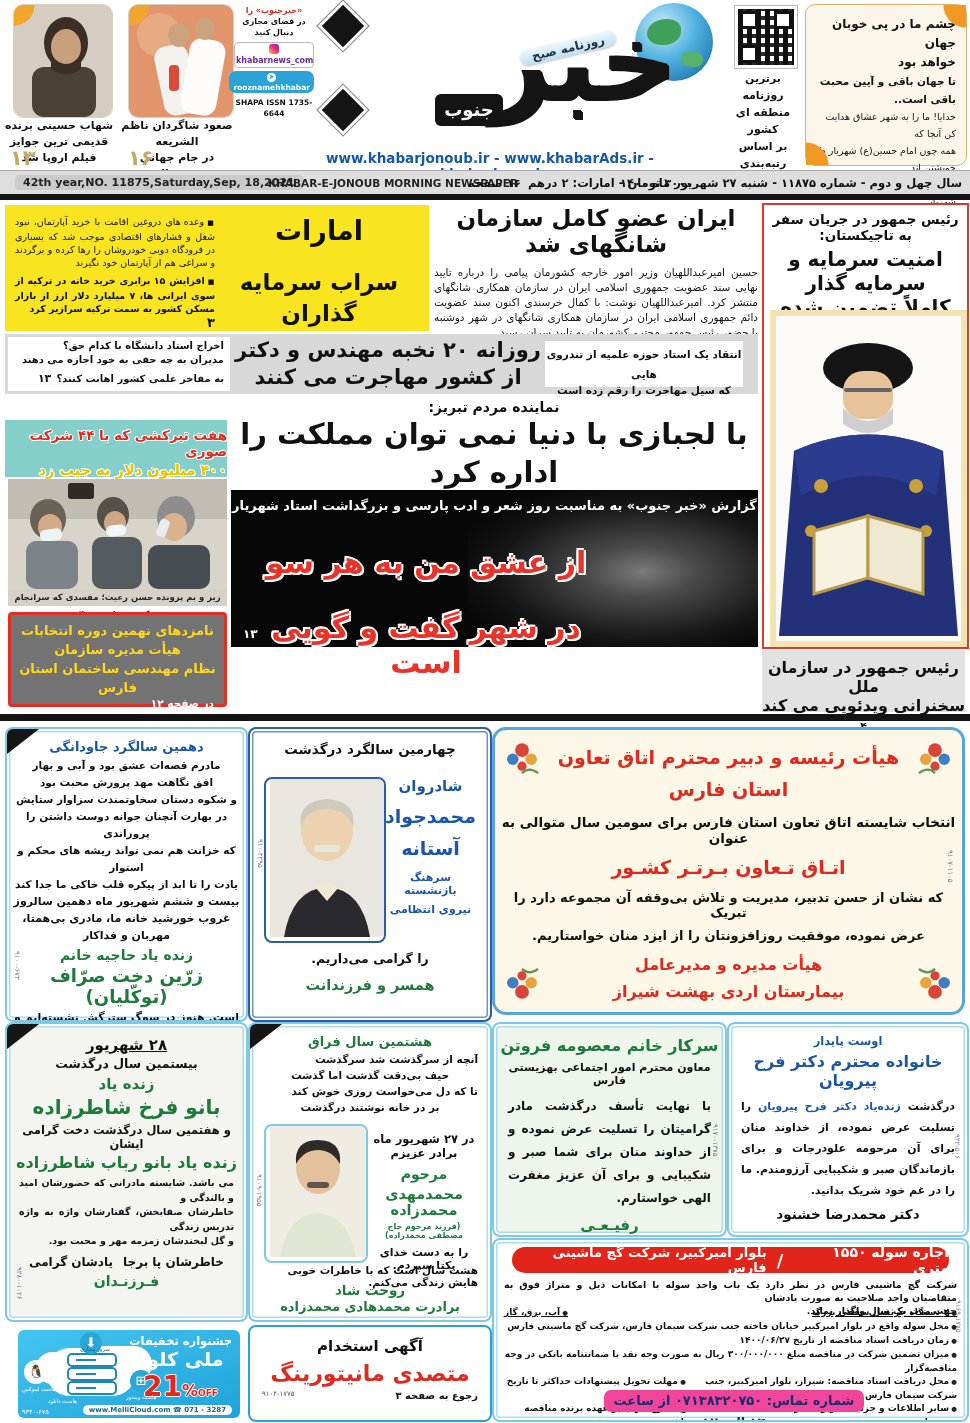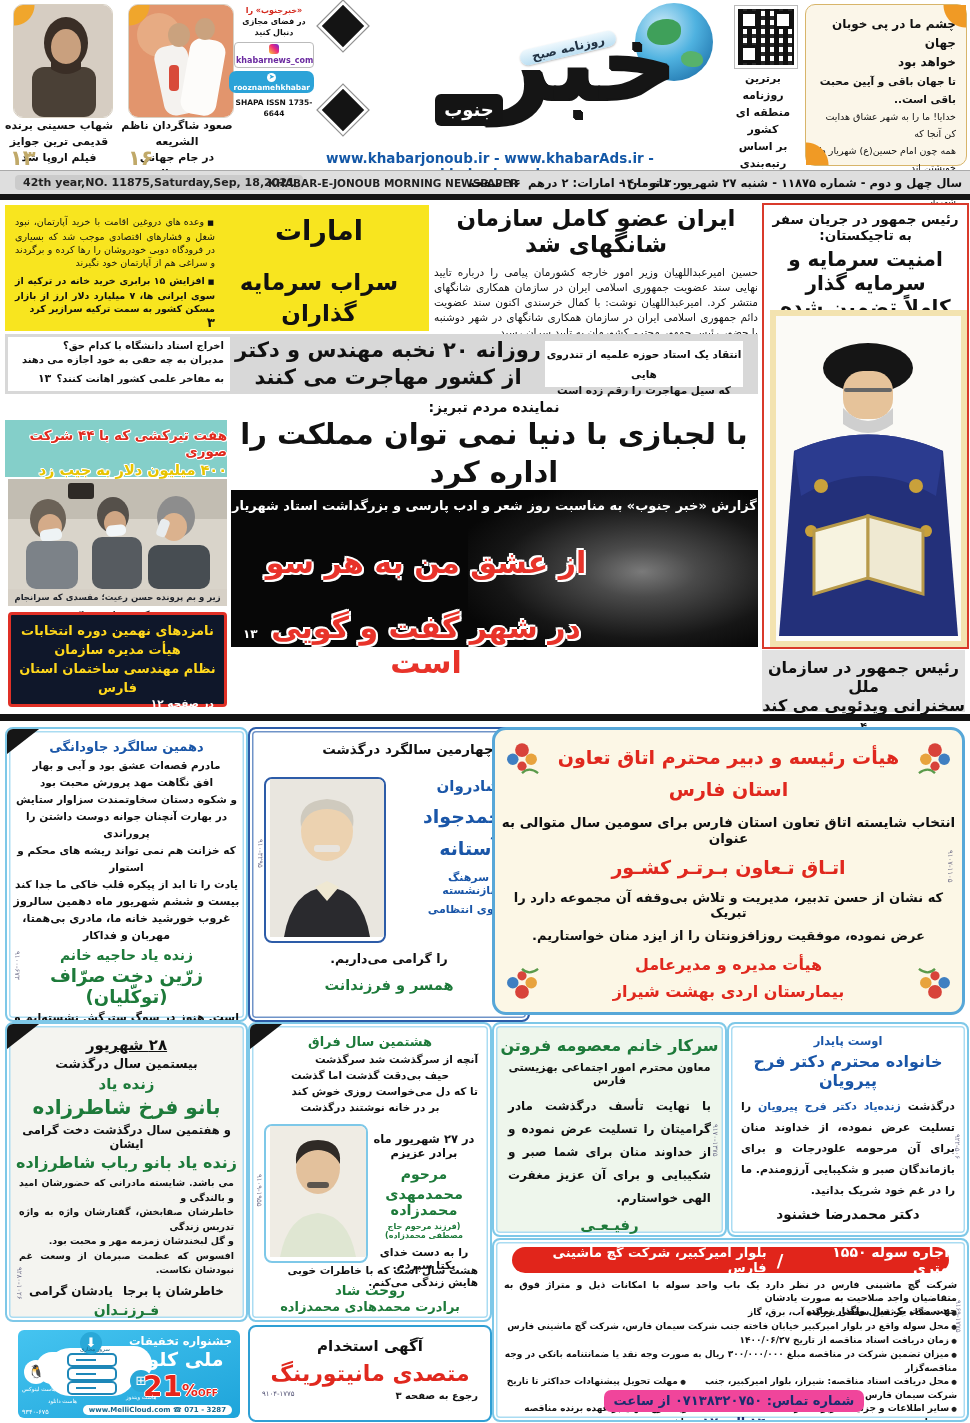--- a/index.html
+++ b/index.html
@@ -46,32 +46,32 @@
   .uae .blt:before{content:"■ ";font-size:7px;}
   .redmore{color:#d2231d;font-weight:bold;}
   .pres-box{border:2.5px solid #d93a2b;background:#fff;}
   .pres-photo-frame{border:6px solid #f3e3b0;background:#fdfdfb;overflow:hidden;}
   .gray-cap{background:#e2e2e2;font-weight:bold;text-align:center;}
   .strip{background:#d8d8d8;}
   .whitebox{background:#fff;}
   .teal{background:#84cfc9;text-align:right;font-weight:bold;}
   .outline-w{text-shadow:-1px 0 #fff,1px 0 #fff,0 -1px #fff,0 1px #fff,1px 1px #fff,-1px -1px #fff;}
   .court-cap{background:#d6d0c6;font-weight:bold;font-size:8.5px;line-height:17px;text-align:center;color:#20242c;}
-  .election{background:#0f172a;border:3px solid #e03026;border-radius:4px;text-align:center;}
+  .election{background:#737373;border:3px solid #e03026;border-radius:4px;text-align:center;}
   .election .yl{color:#ffd71c;font-weight:bold;font-size:13px;line-height:19px;}
   .shahriar{background:#070707;}
   .shahriar .face{position:absolute;right:0;top:0;width:55%;height:100%;
      background:radial-gradient(ellipse at 60% 52%,#7a7a7a 0,#4a4a4a 22%,#161616 58%,#070707 80%);}
   .shahriar .hl{color:#e8332a;font-weight:bold;text-align:center;
      text-shadow:-2px 0 #fff,2px 0 #fff,0 -2px #fff,0 2px #fff,2px 2px #fff,-2px -2px #fff;}
   .divider{background:#141414;}
   
   .deco{background:#fff;border:2px solid #7ec8e8;border-radius:8px;
         box-shadow:inset 0 0 0 2px #fff,inset 0 0 0 3.5px #aadcf2;overflow:hidden;}
-  .deco-dark{border-color:#2d5ca8;box-shadow:inset 0 0 0 2px #fff,inset 0 0 0 3.5px #6f93c8;padding-left:38px;}
+  .deco-dark{border-color:#2d5ca8;box-shadow:inset 0 0 0 2px #fff,inset 0 0 0 3.5px #6f93c8;}
   .mourn{position:absolute;top:-14px;left:-34px;width:110px;height:20px;background:#161616;transform:rotate(-38deg);}
   .green{color:#1d7a3a;}
   .blue{color:#1a56a8;}
   .redt{color:#e0281e;}
   .side-code{position:absolute;font-size:7px;color:#557;writing-mode:vertical-rl;letter-spacing:1px;opacity:.8;}
   .flower{position:absolute;width:46px;height:46px;}
   .congrats{background:#fcf7e6;border:3px solid #57a7d8;border-radius:14px;}
   .greenbg{background:#eef6ec;}
   .red-banner{background:#e1251b;color:#fff;font-weight:bold;border-radius:13px;display:flex;align-items:center;justify-content:center;gap:10px;}
   .r-line{font-size:9px;font-weight:bold;line-height:13px;}
@@ -396,21 +396,20 @@
     <div class="b" style="font-size:15px;margin-top:12px;text-decoration:underline;">۲۸ شهریور</div>
     <div class="b" style="font-size:12.5px;margin-top:2px;">بیستمین سال درگذشت</div>
     <div class="b green" style="font-size:15px;margin-top:4px;">زنده یاد</div>
     <div class="b green" style="font-size:20px;margin-top:2px;">بانو فرخ شاطرزاده</div>
     <div class="b" style="font-size:11.5px;margin-top:4px;">و هفتمین سال درگذشت دخت گرامی ایشان</div>
     <div class="b green" style="font-size:16px;margin-top:2px;">زنده یاد بانو رباب شاطرزاده</div>
     <div class="b" style="font-size:9.5px;line-height:14.5px;margin-top:4px;text-align:justify;padding:0 12px;">
       <div>می باشد. شایسته مادرانی که حضورشان امید و بالندگی و</div>
       <div>خاطرشان صفابخش، گفتارشان واژه به واژه تدریس زندگی</div>
       <div>و گل لبخندشان زمزمه مهر و محبت بود.</div>
-      <div>افسوس که عظمت صبرمان از وسعت غم نبودشان نکاست.</div>
     </div>
     <div style="display:flex;justify-content:space-between;padding:0 22px;margin-top:6px;">
       <span class="b" style="font-size:12px;">خاطرشان پا برجا</span>
       <span class="b" style="font-size:12px;">یادشان گرامی</span>
     </div>
     <div class="b green" style="font-size:14px;margin-top:4px;">فـرزنـدان</div>
     <span class="side-code" style="left:8px;bottom:20px;">۹۲۸۰-۱۰۲۶</span>
   </div>
 
   <div class="abs deco" style="left:248px;top:1022px;width:240px;height:296px;">
@@ -469,21 +468,21 @@
     <div class="red-banner abs" style="left:18px;top:7px;width:437px;height:26px;font-size:14px;">
       <span>اجاره سوله ۱۵۵۰ متری</span>
       <span style="font-size:18px;">/</span>
       <span style="font-size:13px;">بلوار امیرکبیر، شرکت گچ ماشینی فارس</span>
     </div>
     <div class="abs b" style="left:10px;top:38px;width:453px;font-size:9.5px;line-height:13px;text-align:justify;">
       <div>شرکت گچ ماشینی فارس در نظر دارد یک باب واحد سوله با امکانات ذیل و متراژ فوق به متقاضیان واجد صلاحیت به صورت یادشان</div>
       <div>جهت مدت یک سال واگذار نماید.</div>
     </div>
     <div class="abs" style="left:10px;top:66px;width:453px;">
-      <div style="display:flex;">
+      <div style="display:flex;justify-content:space-between;text-decoration:underline;">
         <span class="r-line" style="order:2;">آب، برق، گاز</span>
         <span class="r-line" style="order:1;">۲ دستگاه جرثقیل سقفی بزرگ</span>
       </div>
       <div class="r-line">محل سوله واقع در بلوار امیرکبیر خیابان فاخته جنب شرکت سیمان فارس، شرکت گچ ماشینی فارس</div>
       <div class="r-line">زمان دریافت اسناد مناقصه از تاریخ ۱۴۰۰/۰۶/۲۷</div>
       <div class="r-line">میزان تضمین شرکت در مناقصه مبلغ ۳۰۰/۰۰۰/۰۰۰ ریال به صورت وجه نقد یا ضمانتنامه بانکی در وجه مناقصه‌گزار</div>
       <div style="display:flex;justify-content:space-between;">
         <span class="r-line" style="order:2;">مهلت تحویل پیشنهادات حداکثر تا تاریخ ۱۴۰۰/۰۷/۲۰</span>
         <span class="r-line" style="order:1;">محل دریافت اسناد مناقصه: شیراز، بلوار امیرکبیر، جنب شرکت سیمان فارس</span>
       </div>

